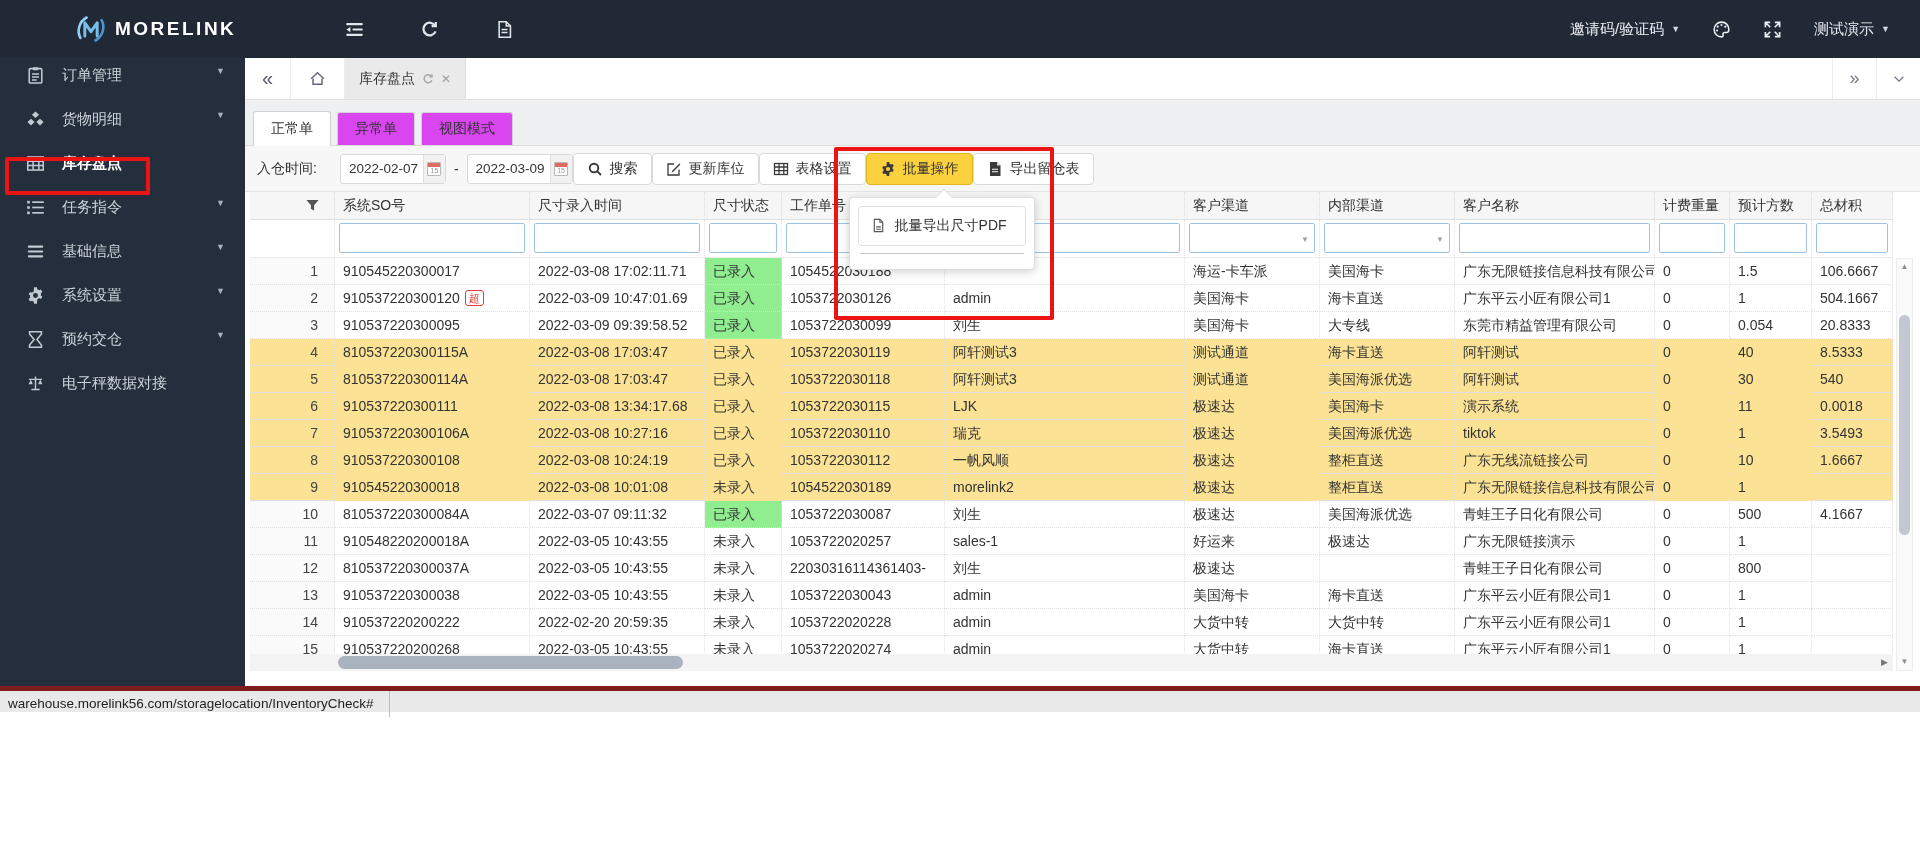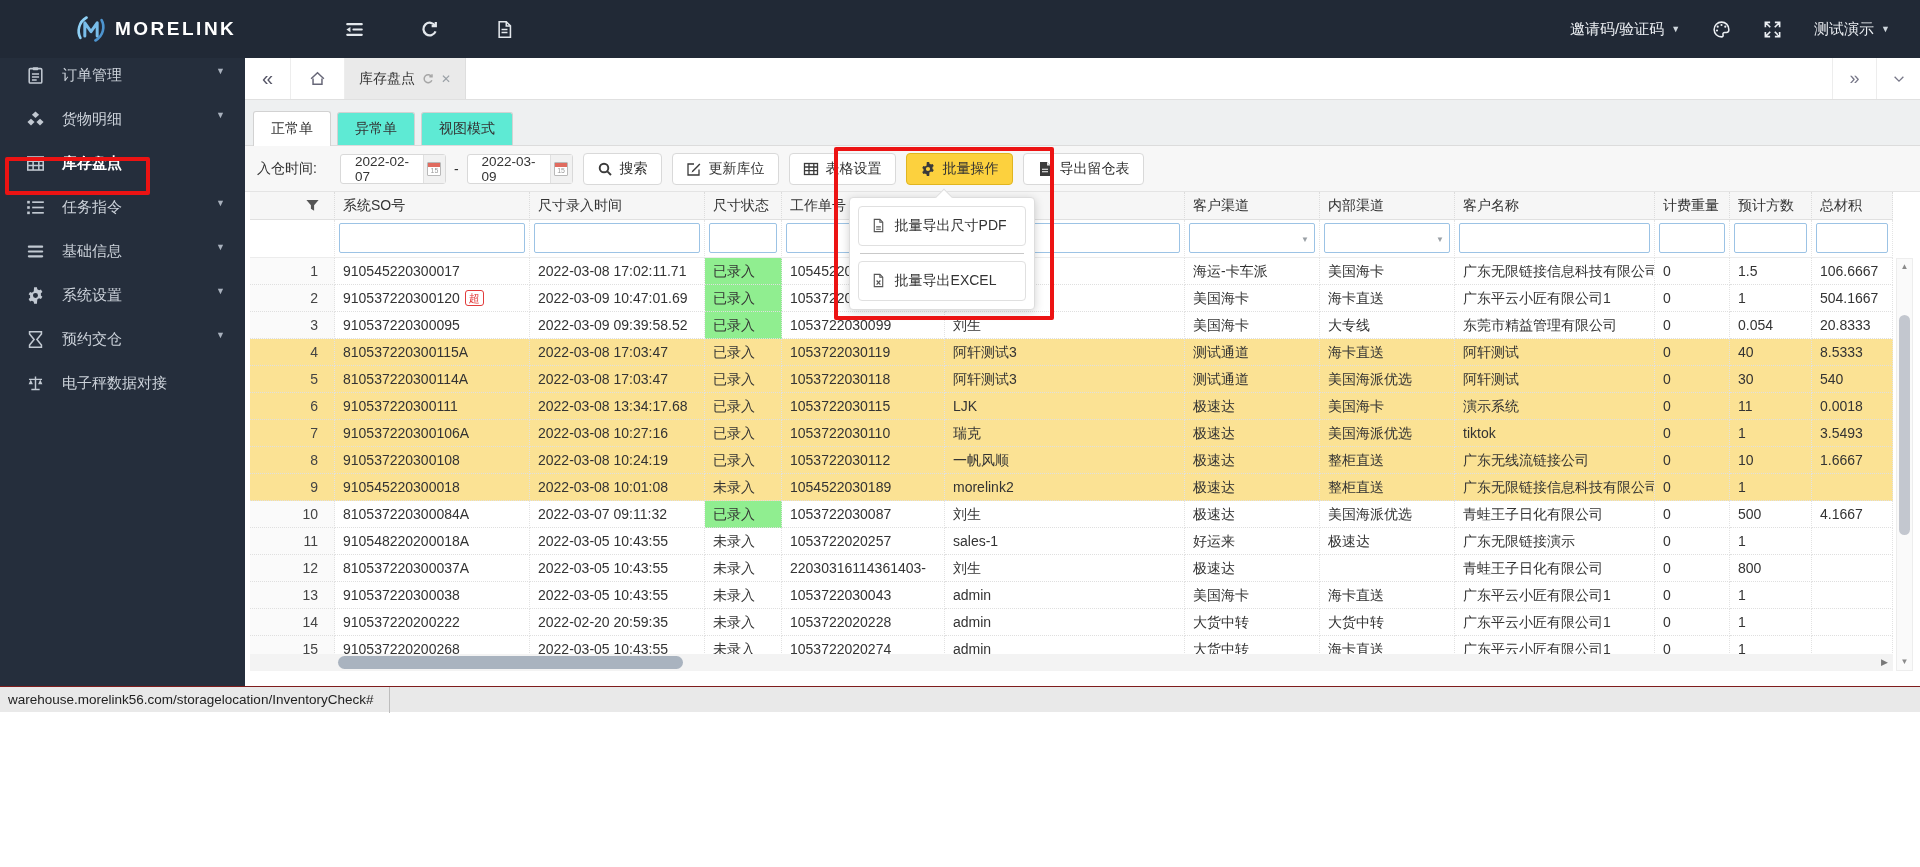--- a/index.html
+++ b/index.html
@@ -36,36 +36,36 @@
   .bc-tab{background:#eaeaea;display:flex;align-items:center;gap:7px;padding:0 14px;font-size:14px;color:#333;
     border-right:1px solid #dedede;cursor:pointer;}
   .bc-x{color:#9aa0a6;font-size:12px;cursor:pointer;}
   .bc-right{margin-left:auto;display:flex;}
   .bc-rbtn{width:44px;display:flex;align-items:center;justify-content:center;color:#778;border-left:1px solid #ededed;cursor:pointer;font-size:18px;}
 
   
   .content{position:absolute;left:245px;top:100px;width:1675px;height:500px;background:#fff;z-index:10;}
   .tabs-strip{height:46px;background:#eef0f1;display:flex;align-items:flex-end;padding-left:8px;border-bottom:1px solid #dcdcdc;}
   .tab{height:33px;display:flex;align-items:center;padding:0 17px;font-size:14px;color:#333;
-    border:1px solid #d2d2d2;border-bottom:none;border-radius:3px 3px 0 0;background:#5eead4;margin-right:6px;cursor:pointer;}
+    border:1px solid #d2d2d2;border-bottom:none;border-radius:3px 3px 0 0;background:#d946ef;margin-right:6px;cursor:pointer;}
   .tab.active{background:#fff;height:35px;margin-bottom:-1px;}
   .toolbar{height:46px;background:#f7f7f7;border-bottom:1px solid #e4e4e4;display:flex;align-items:center;
     padding-left:12px;font-size:14px;color:#333;position:relative;}
   .t-label{margin-right:23px;}
   .date-box{width:106px;height:30px;background:#fff;border:1px solid #d9d9d9;border-radius:3px;
-    display:flex;align-items:center;padding-left:14px;cursor:text;}
+    display:flex;align-items:center;padding-left:8px;cursor:text;}
   .date-val{font-size:13.5px;color:#333;flex:1;}
   .cal{width:22px;height:28px;margin-left:auto;border-left:1px solid #e0e0e0;background:#f1f1f1;
     display:flex;align-items:center;justify-content:center;cursor:pointer;}
   .cal-i{width:14px;height:14px;border:1px solid #b9b9b9;background:#fff;position:relative;border-radius:1px;}
   .cal-i::before{content:"";position:absolute;left:0;top:0;right:0;height:4px;background:#e06b5f;}
   .cal-i::after{content:"15";position:absolute;left:0;right:0;bottom:0;font-size:7px;color:#999;text-align:center;line-height:9px;}
   .dash{margin:0 8px;color:#333;}
   .tbtn{height:32px;display:inline-flex;align-items:center;gap:7px;padding:0 13px;background:#fff;
-    border:1px solid #d9d9d9;border-radius:4px;margin-left:10px;cursor:pointer;color:#333;font-size:14px;white-space:nowrap;}
+    border:1px solid #d9d9d9;border-radius:4px;cursor:pointer;color:#333;font-size:14px;white-space:nowrap;}
   .tbtn .bicon{width:16px;height:16px;color:#3a3a3a;}
   .tbtn.highlight{background:var(--accent-yellow,#fcd13e);border-color:#e0b520;}
 
   
   .tbl{position:absolute;left:5px;top:92px;width:1643px;}
   .grid{display:grid;grid-template-columns:85px 195px 175px 77px 163px 240px 135px 135px 200px 75px 82px 81px;}
   .hcell{height:28px;line-height:27px;background:#f6f6f6;font-size:14px;color:#333;padding:0 8px;
     border-bottom:1px solid #e0e0e0;border-right:1px dotted #dcdcdc;white-space:nowrap;overflow:hidden;}
   .hcell.first{display:flex;align-items:center;justify-content:flex-end;padding-right:14px;}
   .fcell{height:38px;background:#fff;border-bottom:1px solid #ececec;border-right:1px dotted #e4e4e4;
@@ -98,21 +98,21 @@
   .ditem{height:40px;border:1px solid #e0e0e0;border-radius:4px;display:flex;align-items:center;gap:9px;
     padding:0 12px;font-size:14px;color:#333;background:#fff;cursor:pointer;white-space:nowrap;}
   .ditem .dicon{width:15px;height:15px;color:#555;flex:none;}
   .ddiv{border-top:1px solid #c9c9c9;margin:7px 2px;}
 
   
   .anno{position:absolute;border:4px solid var(--anno-red,#ec1313);border-radius:2px;z-index:100;pointer-events:none;}
 
   
   .statusbar{position:absolute;left:0;top:686px;width:1920px;height:26px;background:#e9e9e9;
-    border-top:1px solid #7f1d1d;z-index:40;}
+    border-top:5px solid #7f1d1d;z-index:40;}
   .surl{display:inline-block;height:26px;line-height:25px;padding:0 16px 0 8px;border-right:1px solid #bdbdbd;
     font-size:13.5px;color:#222;}
 </style>
 </head>
 <body>
 
 <div class="topbar">
   <div class="logo">
     <span>
       <svg viewBox="0 0 34 34" width="30" height="30">
@@ -621,30 +621,20 @@
   <div class="ditem">
     <span class="dicon">
         <svg viewBox="0 0 16 16" width="100%" height="100%" fill="none" stroke="currentColor" stroke-width="1.2">
           <path d="M3.5 1.5h6l3 3v10h-9z"></path>
           <path d="M9.5 1.5v3h3M5.5 9.5h5M5.5 12h5"></path>
         </svg>
       </span>
     <span>批量导出尺寸PDF</span>
   </div>
   <div class="ddiv"></div>
-  <div class="ditem">
-    <span class="dicon">
-        <svg viewBox="0 0 16 16" width="100%" height="100%" fill="none" stroke="currentColor" stroke-width="1.2">
-          <path d="M3.5 1.5h6l3 3v10h-9z"></path>
-          <path d="M9.5 1.5v3h3"></path>
-          <path d="M6 8l4 4.5M10 8l-4 4.5" stroke-width="1.3"></path>
-        </svg>
-      </span>
-    <span>批量导出EXCEL</span>
-  </div>
 </div>
 
 <div class="anno" id="anno-sidebar" style="left: 5px; top: 157px; width: 145px; height: 38px;"></div>
 <div class="anno" id="anno-batch" style="left: 833.562px; top: 146.5px; width: 220px; height: 173px;"></div>
 
 <div class="statusbar">
   <span class="surl">warehouse.morelink56.com/storagelocation/InventoryCheck#</span>
 </div>
 
 </body></html>

